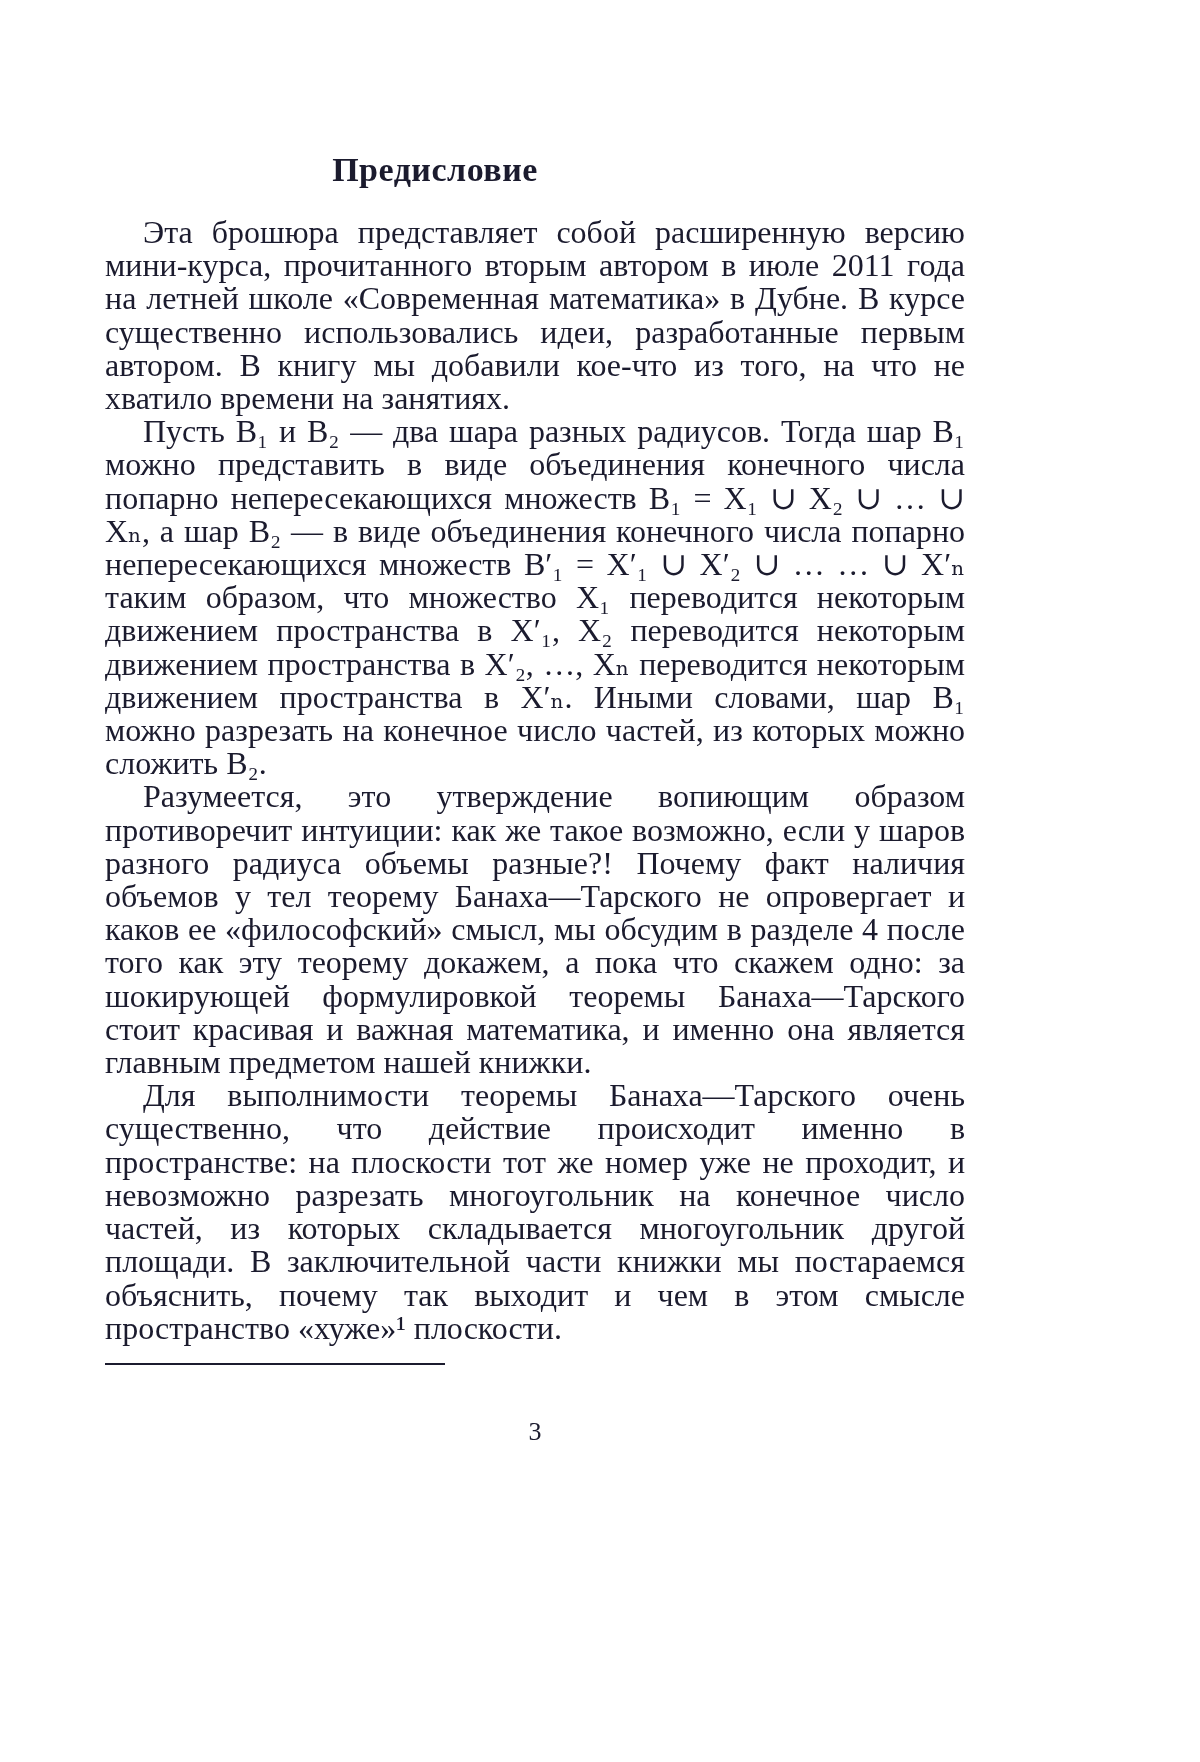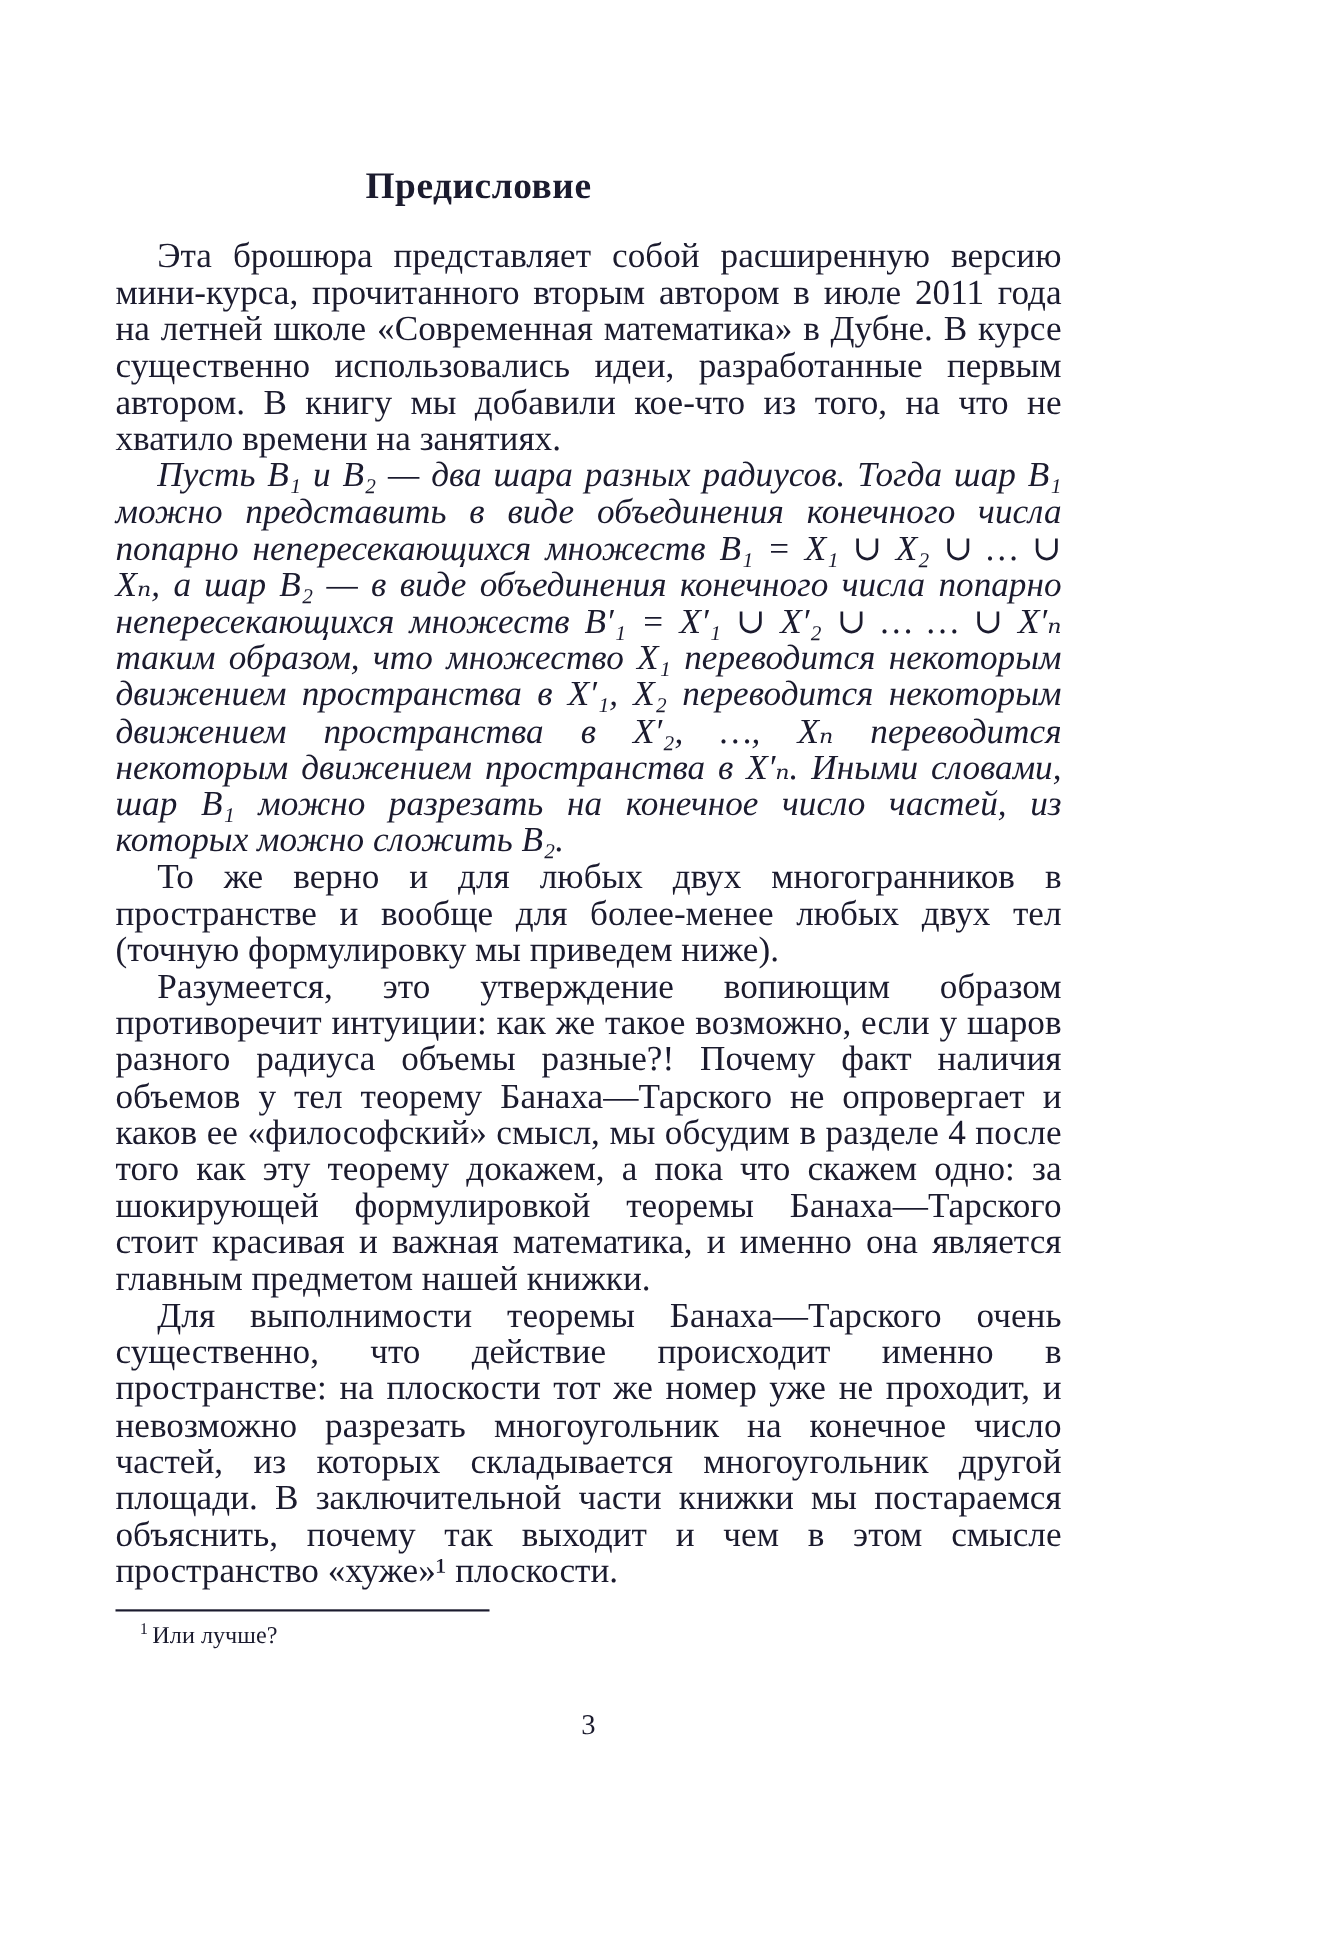--- a/index.html
+++ b/index.html
@@ -34,21 +34,20 @@
   .para {
     margin: 0;
     font-size: 32px;
     line-height: 33.2px;
     text-align: justify;
     text-indent: 38px;
     hyphens: auto;
     -webkit-hyphens: auto;
   }
   .para.italic {
-    font-style: italic;
   }
   .footnote {
     margin-top: 18px;
   }
   .footnote-rule {
     width: 340px;
     height: 0;
     border-top: 2px solid #1b1b2e;
   }
   .footnote-text {
@@ -74,25 +73,23 @@
 </head>
 <body>
 
 <div class="page">
 
   <h1 class="title">Предисловие</h1>
 
   <div class="body-text">
     <p class="para">Эта брошюра представляет собой расширенную версию мини-курса, прочитанного вторым автором в июле 2011 года на летней школе «Современная математика» в Дубне. В курсе существенно использовались идеи, разработанные первым автором. В книгу мы добавили кое-что из того, на что не хватило времени на занятиях.</p>
     <p class="para italic">Пусть B₁ и B₂ — два шара разных радиусов. Тогда шар B₁ можно представить в виде объединения конечного числа попарно непересекающихся множеств B₁ = X₁ ∪ X₂ ∪ … ∪ Xₙ, а шар B₂ — в виде объединения конечного числа попарно непересекающихся множеств B′₁ = X′₁ ∪ X′₂ ∪ … … ∪ X′ₙ таким образом, что множество X₁ переводится некоторым движением пространства в X′₁, X₂ переводится некоторым движением пространства в X′₂, …, Xₙ переводится некоторым движением пространства в X′ₙ. Иными словами, шар B₁ можно разрезать на конечное число частей, из которых можно сложить B₂.</p>
-    <p class="para">То же верно и для любых двух многогранников в пространстве и вообще для более-менее любых двух тел (точную формулировку мы приведем ниже).</p>
     <p class="para">Разумеется, это утверждение вопиющим образом противоречит интуиции: как же такое возможно, если у шаров разного радиуса объемы разные?! Почему факт наличия объемов у тел теорему Банаха—Тарского не опровергает и каков ее «философский» смысл, мы обсудим в разделе 4 после того как эту теорему докажем, а пока что скажем одно: за шокирующей формулировкой теоремы Банаха—Тарского стоит красивая и важная математика, и именно она является главным предметом нашей книжки.</p>
     <p class="para">Для выполнимости теоремы Банаха—Тарского очень существенно, что действие происходит именно в пространстве: на плоскости тот же номер уже не проходит, и невозможно разрезать многоугольник на конечное число частей, из которых складывается многоугольник другой площади. В заключительной части книжки мы постараемся объяснить, почему так выходит и чем в этом смысле пространство «хуже»¹ плоскости.</p>
   </div>
 
   <div class="footnote">
     <div class="footnote-rule"></div>
-    <p class="footnote-text"><sup>1</sup><span class="fn-label">Или лучше?</span></p>
   </div>
 
   <div class="page-number">3</div>
 
 </div>
 
 </body></html>

